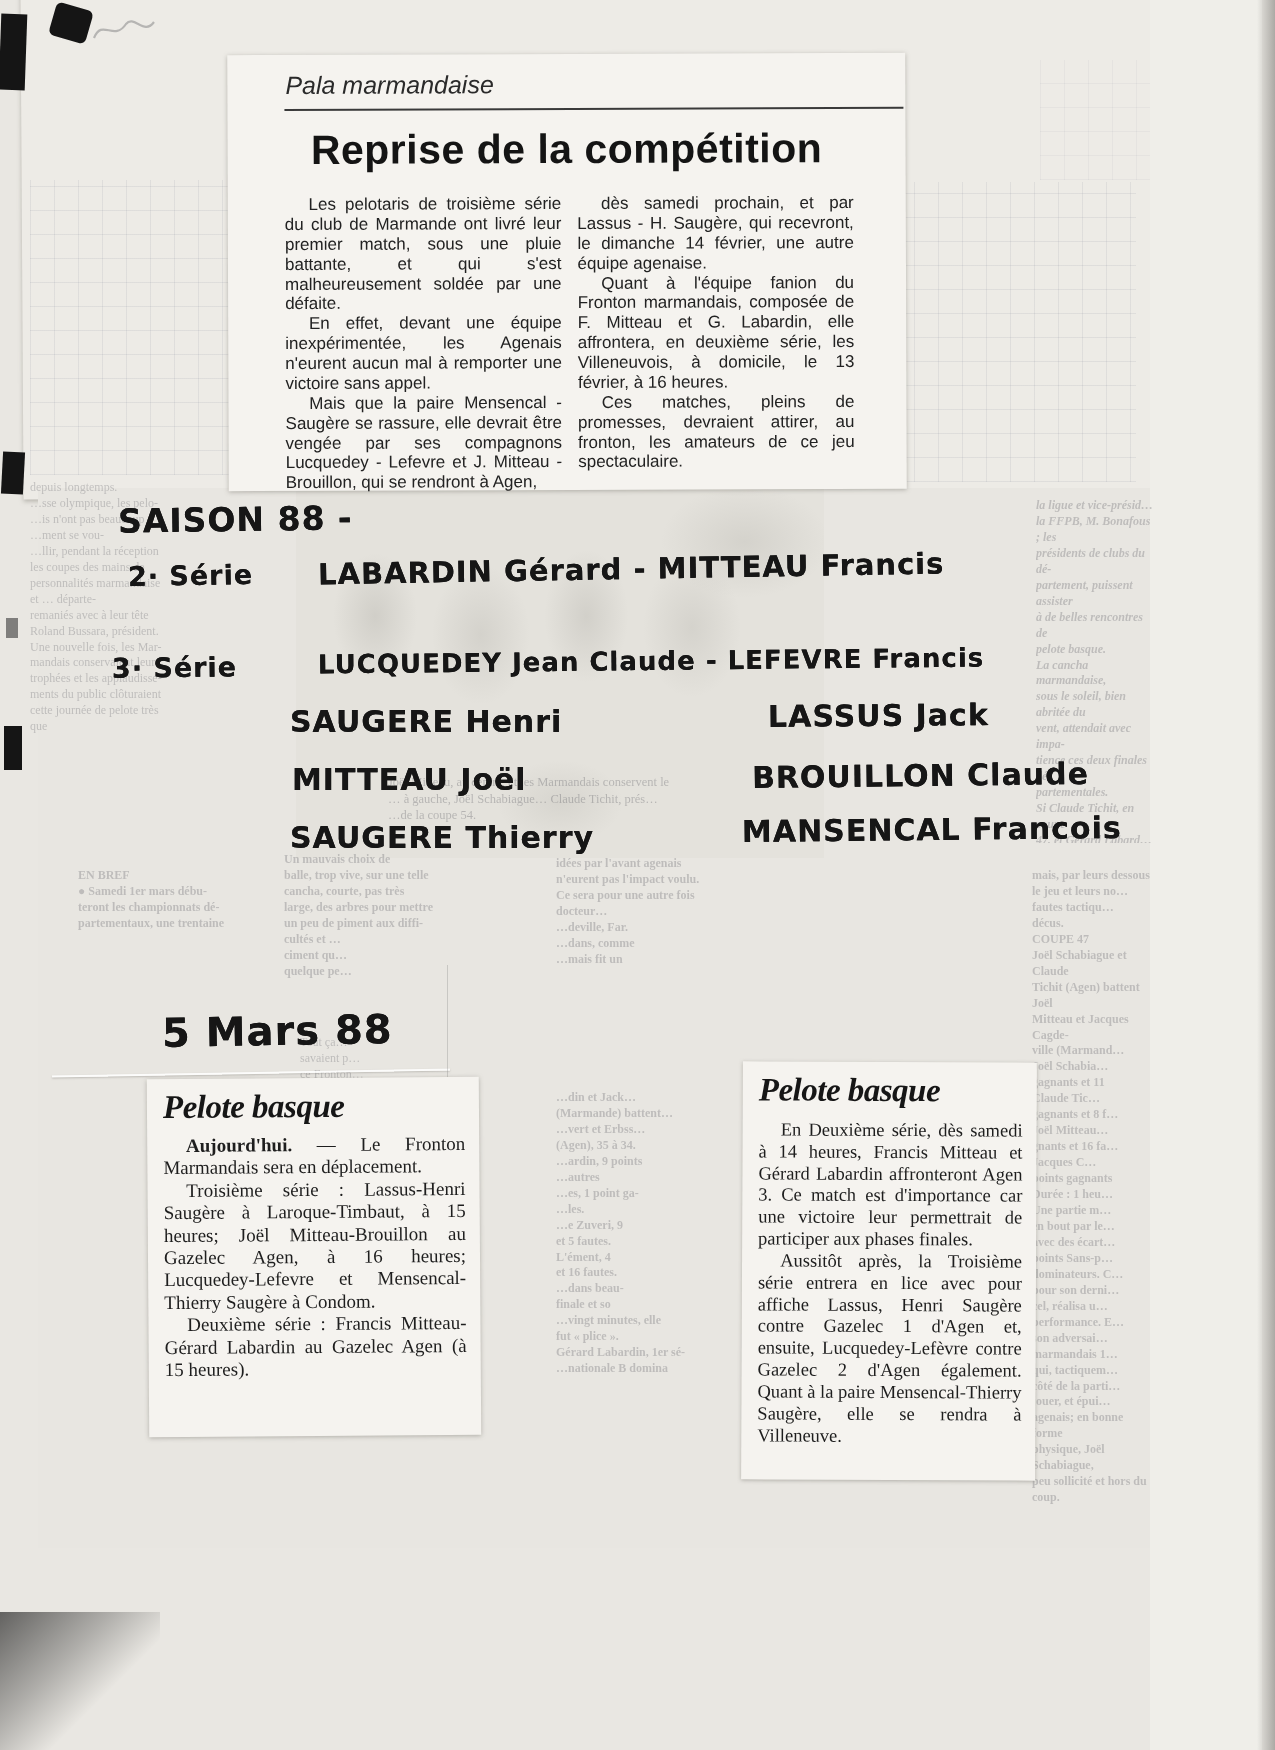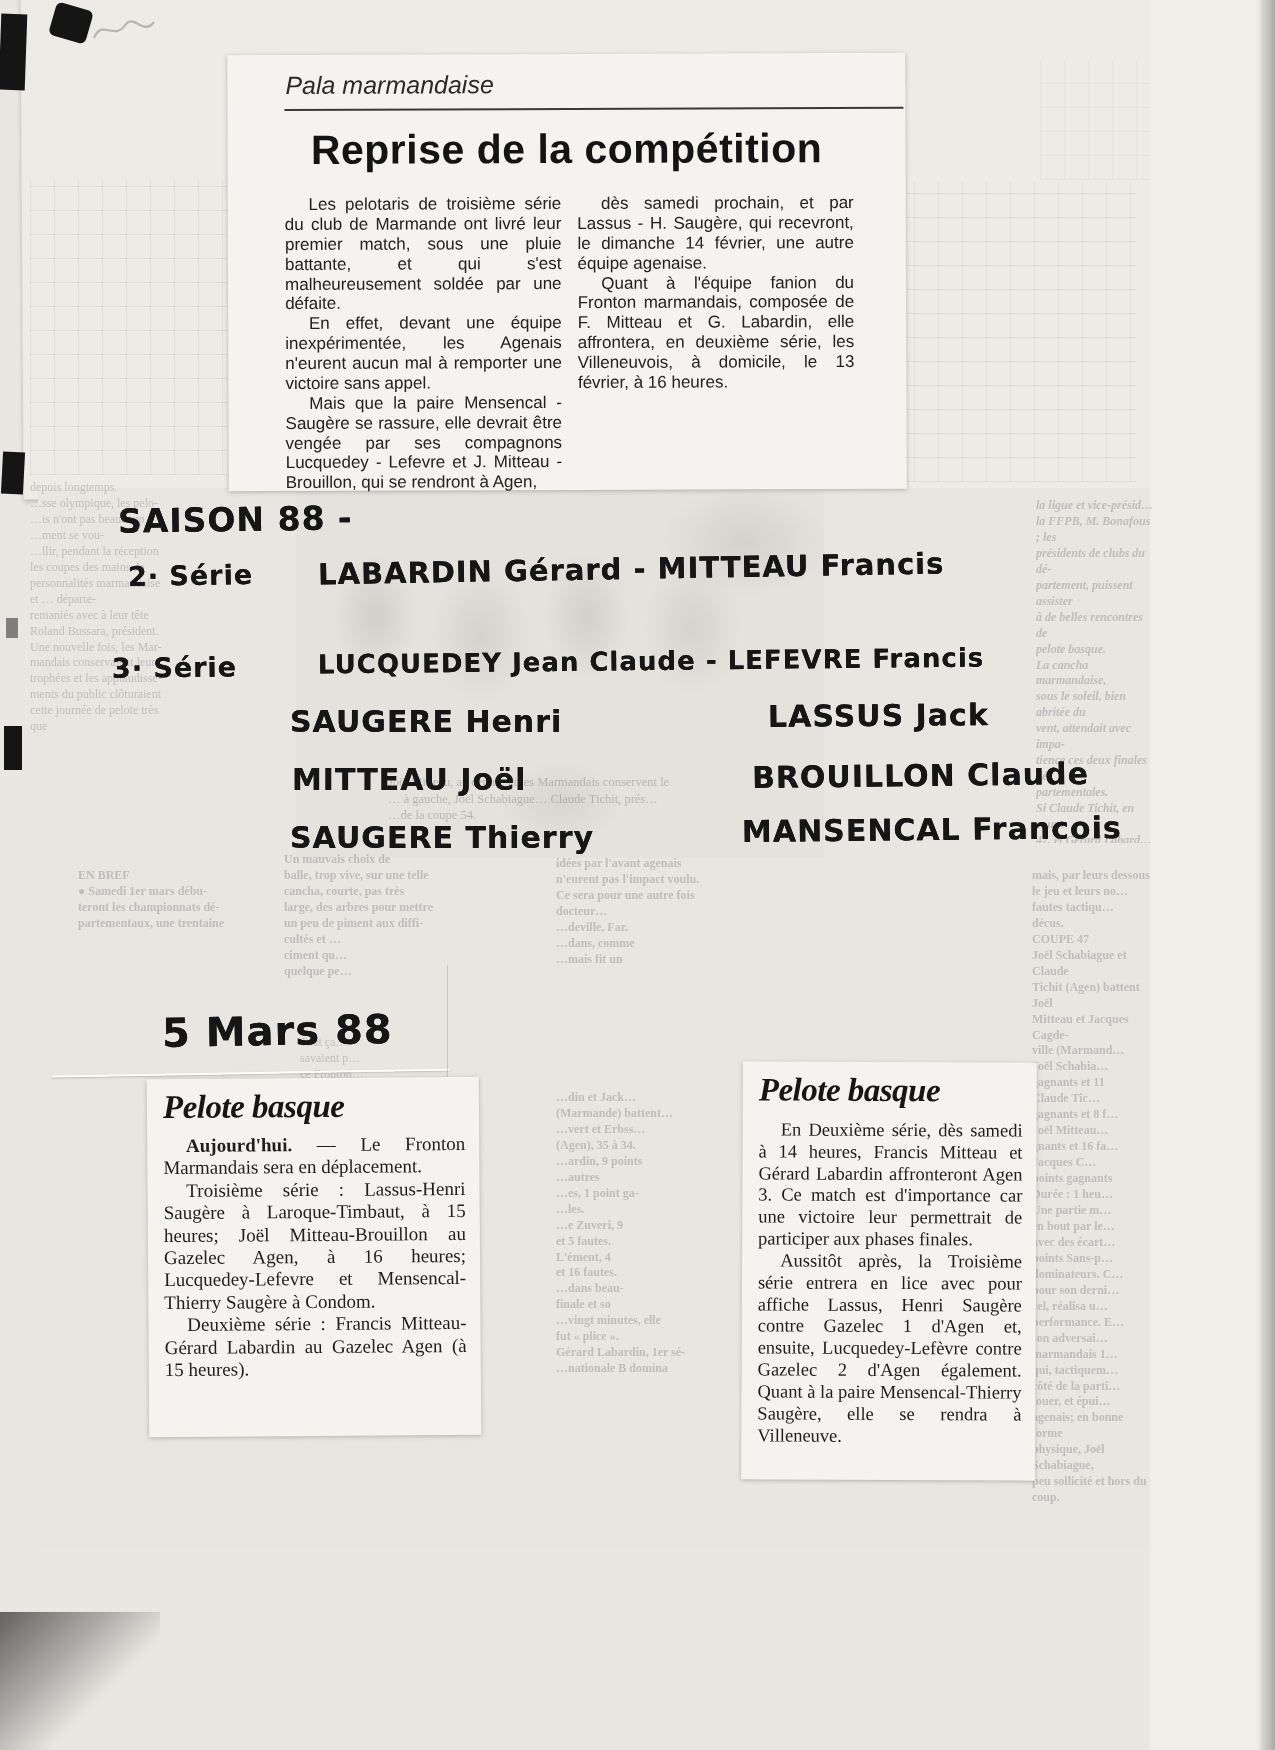--- a/index.html
+++ b/index.html
@@ -205,20 +205,21 @@
     <h1 class="title">Reprise de la compétition</h1>
     <div class="cols">
       <div class="col">
         <p>Les pelotaris de troisième série du club de Marmande ont livré leur premier match, sous une pluie battante, et qui s'est malheureusement soldée par une défaite.</p>
         <p>En effet, devant une équipe inexpérimentée, les Agenais n'eurent aucun mal à remporter une victoire sans appel.</p>
         <p>Mais que la paire Mensencal - Saugère se rassure, elle devrait être vengée par ses compagnons Lucquedey - Lefevre et J. Mitteau - Brouillon, qui se rendront à Agen,</p>
       </div>
       <div class="col">
         <p>dès samedi prochain, et par Lassus - H. Saugère, qui recevront, le dimanche 14 février, une autre équipe agenaise.</p>
         <p>Quant à l'équipe fanion du Fronton marmandais, composée de F. Mitteau et G. Labardin, elle affrontera, en deuxième série, les Villeneuvois, à domicile, le 13 février, à 16 heures.</p>
+        <p>Ces matches, pleins de promesses, devraient attirer, au fronton, les amateurs de ce jeu spectaculaire.</p>
       </div>
     </div>
   </div>
 
   <span class="hw" style="left:118px;top:500px;font-size:33px;transform:rotate(-.8deg);">SAISON 88 -</span>
   <span class="hw" style="left:128px;top:560px;font-size:27px;transform:rotate(-1deg);">2· Série</span>
   <span class="hw" style="left:318px;top:552px;font-size:29px;transform:rotate(-1deg);">LABARDIN Gérard - MITTEAU Francis</span>
   <span class="hw" style="left:112px;top:652px;font-size:27px;transform:rotate(-.6deg);">3· Série</span>
   <span class="hw" style="left:318px;top:646px;font-size:26px;transform:rotate(-.6deg);">LUCQUEDEY Jean Claude - LEFEVRE Francis</span>
   <span class="hw" style="left:290px;top:704px;font-size:30px;">SAUGERE Henri</span>

